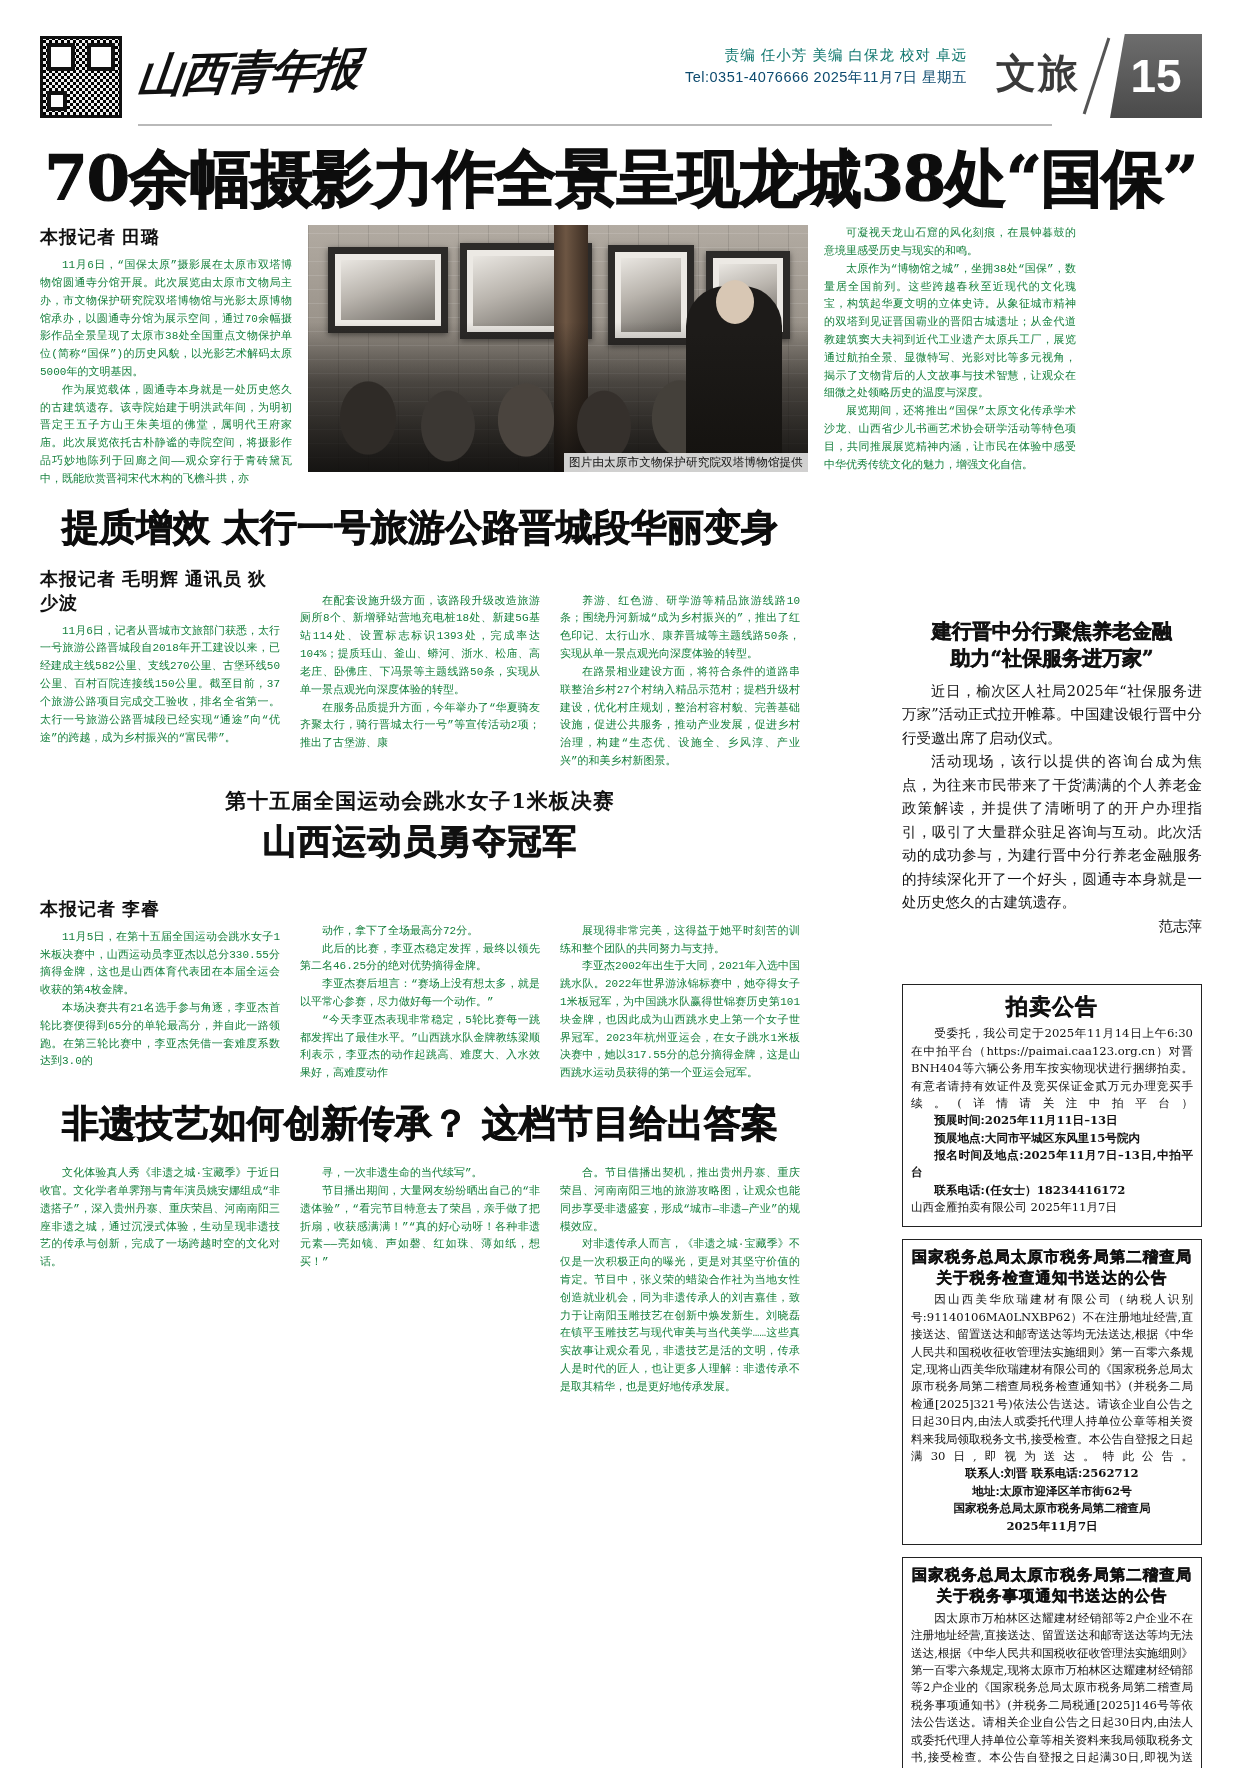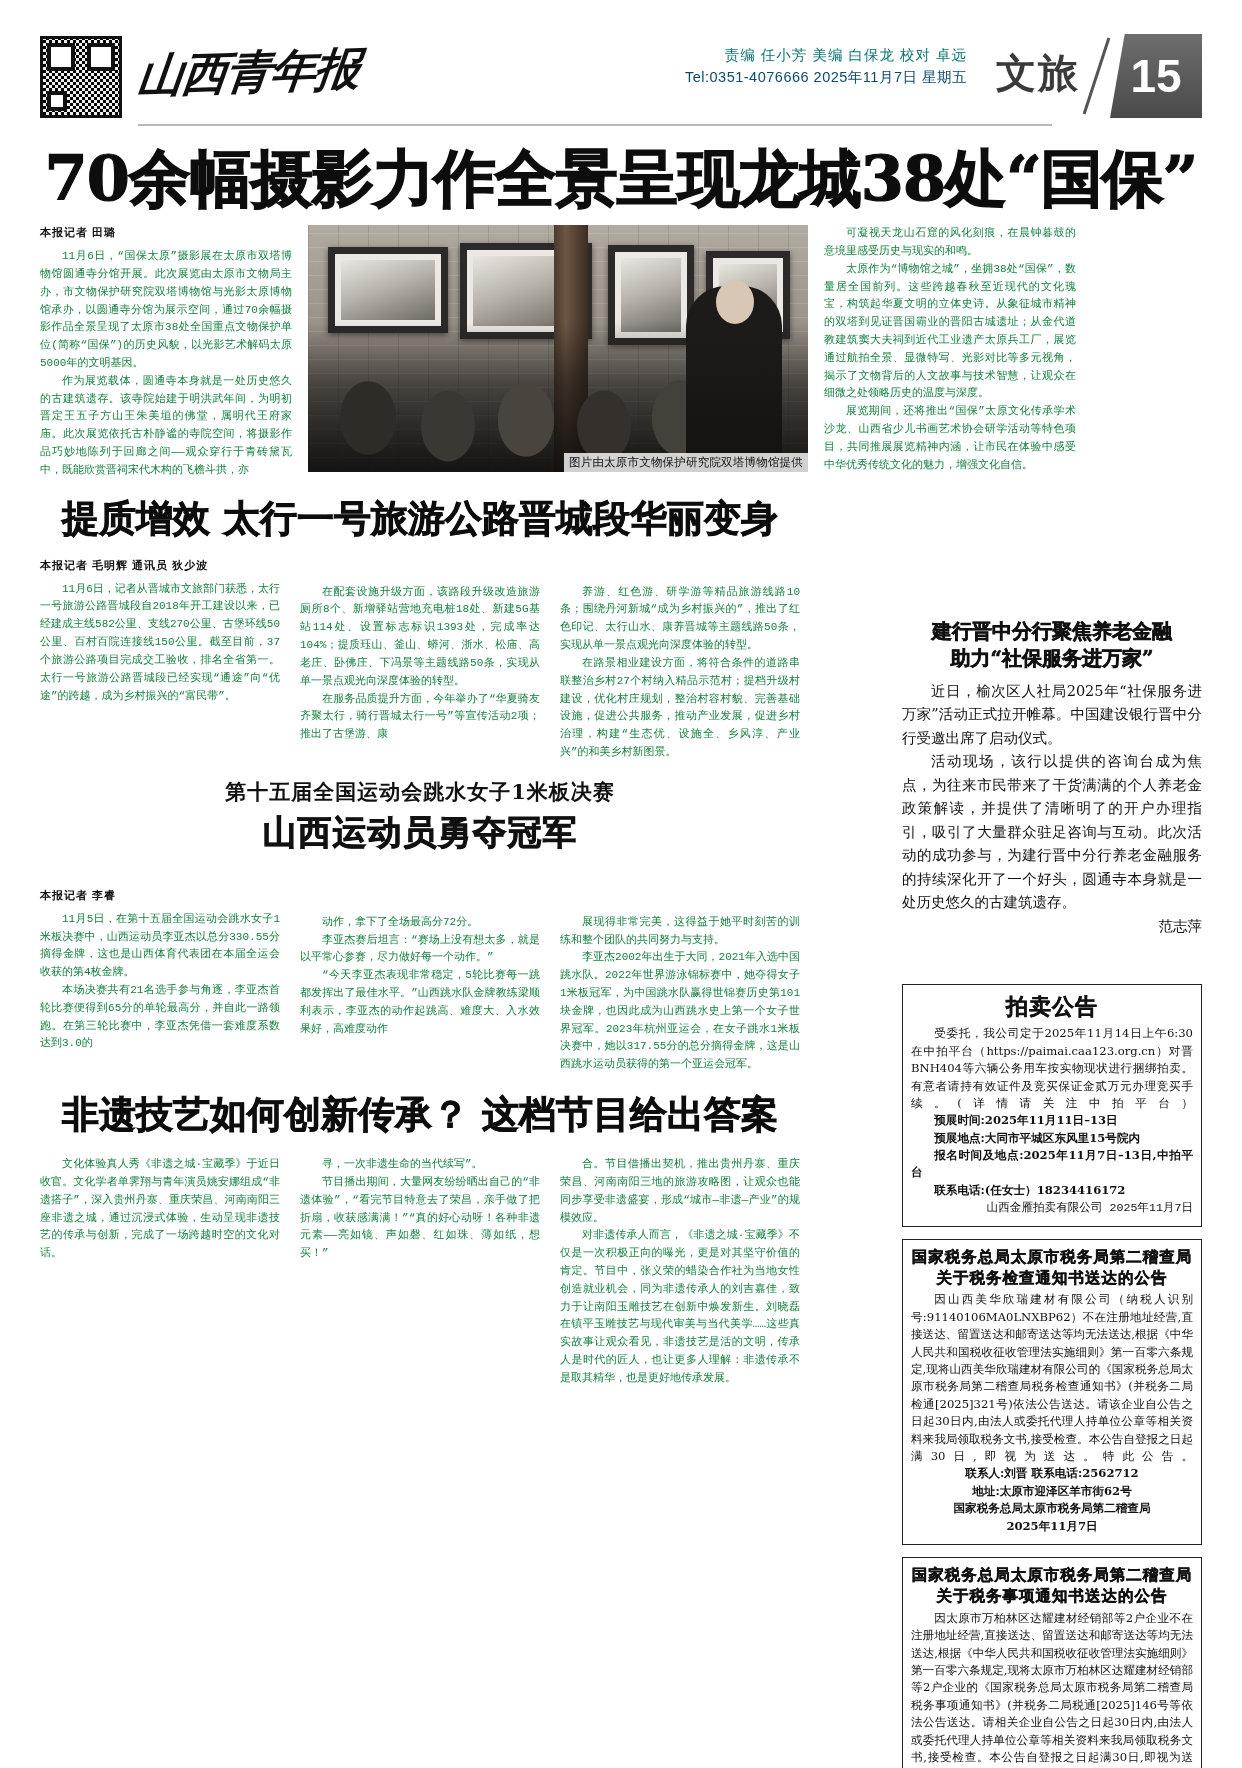--- a/index.html
+++ b/index.html
@@ -69,21 +69,21 @@
     text-align:center; line-height:1.05; color:#0d0d0d;
     -webkit-text-stroke:1.2px #0d0d0d;
   }
   h2.head-sec {
     font-family:"DejaVu Serif", serif;
     font-weight:700; text-align:center; color:#0d0d0d;
     -webkit-text-stroke:0.8px #0d0d0d;
   }
   .byline {
     font-family:"Liberation Sans", sans-serif;
-    font-size:11px; font-weight:700; letter-spacing:1px; color:#111;
+    font-size:18px; font-weight:700; letter-spacing:1px; color:#111;
     margin-bottom:8px;
   }
   .body-col p {
     margin:0; text-align:justify; text-justify:inter-ideograph;
     font-size:11px; line-height:1.62; text-indent:2em;
     font-family:Liberation Mono, monospace; color:#15803d;
   }
   .body-col { }
 
   
@@ -163,21 +163,21 @@
     text-align:center; font-family:"DejaVu Serif", serif;
     font-weight:700; font-size:22px; letter-spacing:1px; margin-bottom:3px;
     -webkit-text-stroke:.4px #111;
   }
   .notice .n-title.small { font-size:15.5px; line-height:1.35; }
   .notice p { margin:0; font-size:11.6px; line-height:1.5; text-align:justify;
     font-family:"DejaVu Serif", serif; }
   .notice p.ind { text-indent:2em; }
   .notice p.b { font-weight:700; }
   .notice p.center { text-align:center; text-indent:0; }
-  .notice p.right { text-align:right; text-indent:0;font-family:Liberation Mono, monospace; }
+  .notice p.right { text-indent:0; }
   .notice .justified { text-align:justify; text-align-last:justify; }
 
   
   .a3 { margin:16px 40px 0 40px; width:760px; }
   .a3 .sub { text-align:center; font-family:"DejaVu Serif", serif; font-weight:700;
     font-size:21px; letter-spacing:1px; margin:10px 0 2px 0; }
   .a3 .main { text-align:center; font-family:"DejaVu Serif", serif; font-weight:700;
     font-size:34px; letter-spacing:1px; margin:4px 0 0 0; -webkit-text-stroke:.8px #111; }
   .a3-cols { display:flex; gap:20px; margin-top:32px; }
   .a3-cols .body-col { width:240px; }
@@ -309,20 +309,21 @@
     <div class="sub">第十五届全国运动会跳水女子1米板决赛</div>
     <div class="main">山西运动员勇夺冠军</div>
     <div class="a3-cols">
       <div class="body-col">
         <div class="byline">本报记者 李睿</div>
         <p>11月5日，在第十五届全国运动会跳水女子1米板决赛中，山西运动员李亚杰以总分330.55分摘得金牌，这也是山西体育代表团在本届全运会收获的第4枚金牌。</p>
         <p>本场决赛共有21名选手参与角逐，李亚杰首轮比赛便得到65分的单轮最高分，并自此一路领跑。在第三轮比赛中，李亚杰凭借一套难度系数达到3.0的</p>
       </div>
       <div class="body-col" style="padding-top:26px;">
         <p>动作，拿下了全场最高分72分。</p>
+        <p>此后的比赛，李亚杰稳定发挥，最终以领先第二名46.25分的绝对优势摘得金牌。</p>
         <p>李亚杰赛后坦言：“赛场上没有想太多，就是以平常心参赛，尽力做好每一个动作。”</p>
         <p>“今天李亚杰表现非常稳定，5轮比赛每一跳都发挥出了最佳水平。”山西跳水队金牌教练梁顺利表示，李亚杰的动作起跳高、难度大、入水效果好，高难度动作</p>
       </div>
       <div class="body-col" style="padding-top:26px;">
         <p>展现得非常完美，这得益于她平时刻苦的训练和整个团队的共同努力与支持。</p>
         <p>李亚杰2002年出生于大同，2021年入选中国跳水队。2022年世界游泳锦标赛中，她夺得女子1米板冠军，为中国跳水队赢得世锦赛历史第101块金牌，也因此成为山西跳水史上第一个女子世界冠军。2023年杭州亚运会，在女子跳水1米板决赛中，她以317.55分的总分摘得金牌，这是山西跳水运动员获得的第一个亚运会冠军。</p>
       </div>
     </div>
   </div>
 

